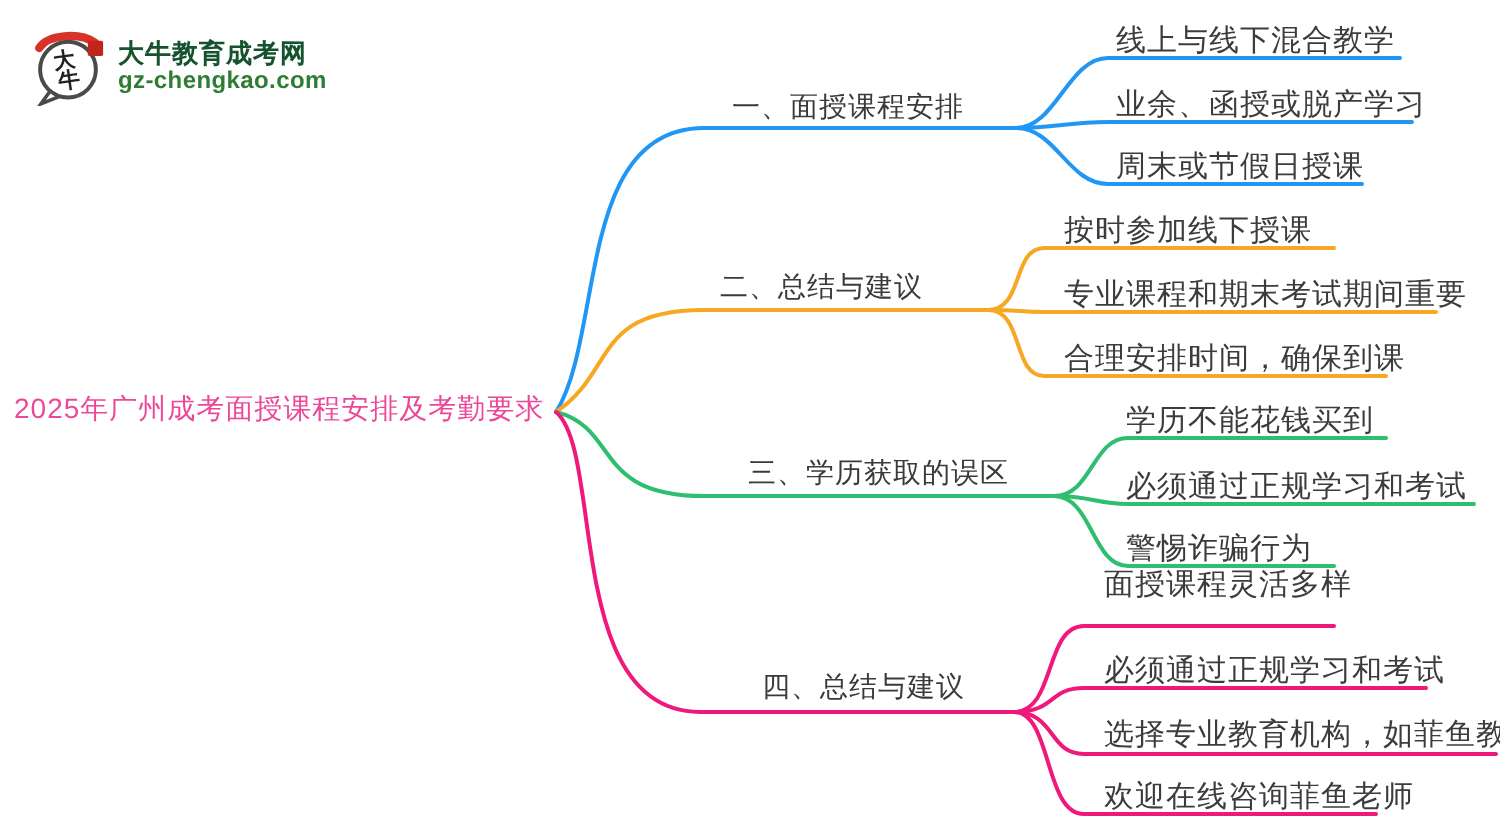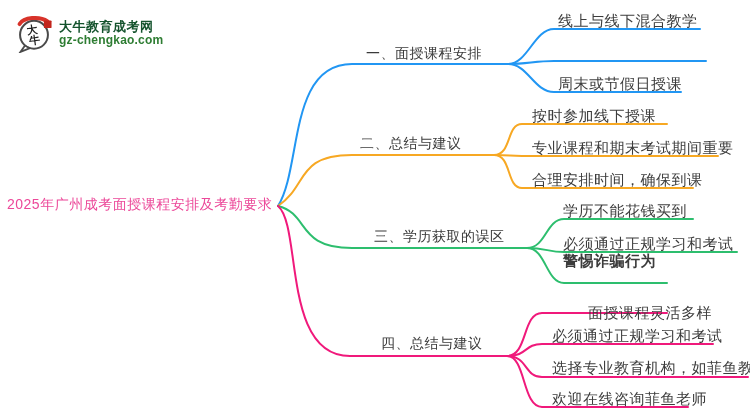--- a/index.html
+++ b/index.html
@@ -62,31 +62,32 @@
     <div class="logo-text">
       <div class="logo-title">大牛教育成考网</div>
       <div class="logo-url">gz-chengkao.com</div>
     </div>
   </div>
 
   <div class="node root-node" style="left:7px;top:196px;">2025年广州成考面授课程安排及考勤要求</div>
 
   <div class="node branch-label" style="left:366px;top:45px;">一、面授课程安排</div>
   <div class="node" style="left:558px;top:12px;">线上与线下混合教学</div>
+  <div class="node" style="left:558px;top:44px;">业余、函授或脱产学习</div>
   <div class="node" style="left:558px;top:75px;">周末或节假日授课</div>
 
   <div class="node branch-label" style="left:360px;top:135px;">二、总结与建议</div>
   <div class="node" style="left:532px;top:107px;">按时参加线下授课</div>
   <div class="node" style="left:532px;top:139px;">专业课程和期末考试期间重要</div>
   <div class="node" style="left:532px;top:171px;">合理安排时间，确保到课</div>
 
   <div class="node branch-label" style="left:374px;top:228px;">三、学历获取的误区</div>
   <div class="node" style="left:563px;top:202px;">学历不能花钱买到</div>
   <div class="node" style="left:563px;top:235px;">必须通过正规学习和考试</div>
-  <div class="node" style="left:563px;top:252px;font-weight:bold;">警惕诈骗行为</div>
+  <div class="node" style="left:563px;top:266px;">警惕诈骗行为</div>
 
   <div class="node branch-label" style="left:381px;top:335px;text-align:right;">四、总结与建议</div>
-  <div class="node" style="left:552px;top:304px;margin-left:36px;">面授课程灵活多样</div>
+  <div class="node" style="left:552px;top:284px;">面授课程灵活多样</div>
   <div class="node" style="left:552px;top:327px;">必须通过正规学习和考试</div>
   <div class="node" style="left:552px;top:359px;">选择专业教育机构，如菲鱼教育</div>
   <div class="node" style="left:552px;top:390px;">欢迎在线咨询菲鱼老师</div>
 
 </div>
 
 </body></html>

